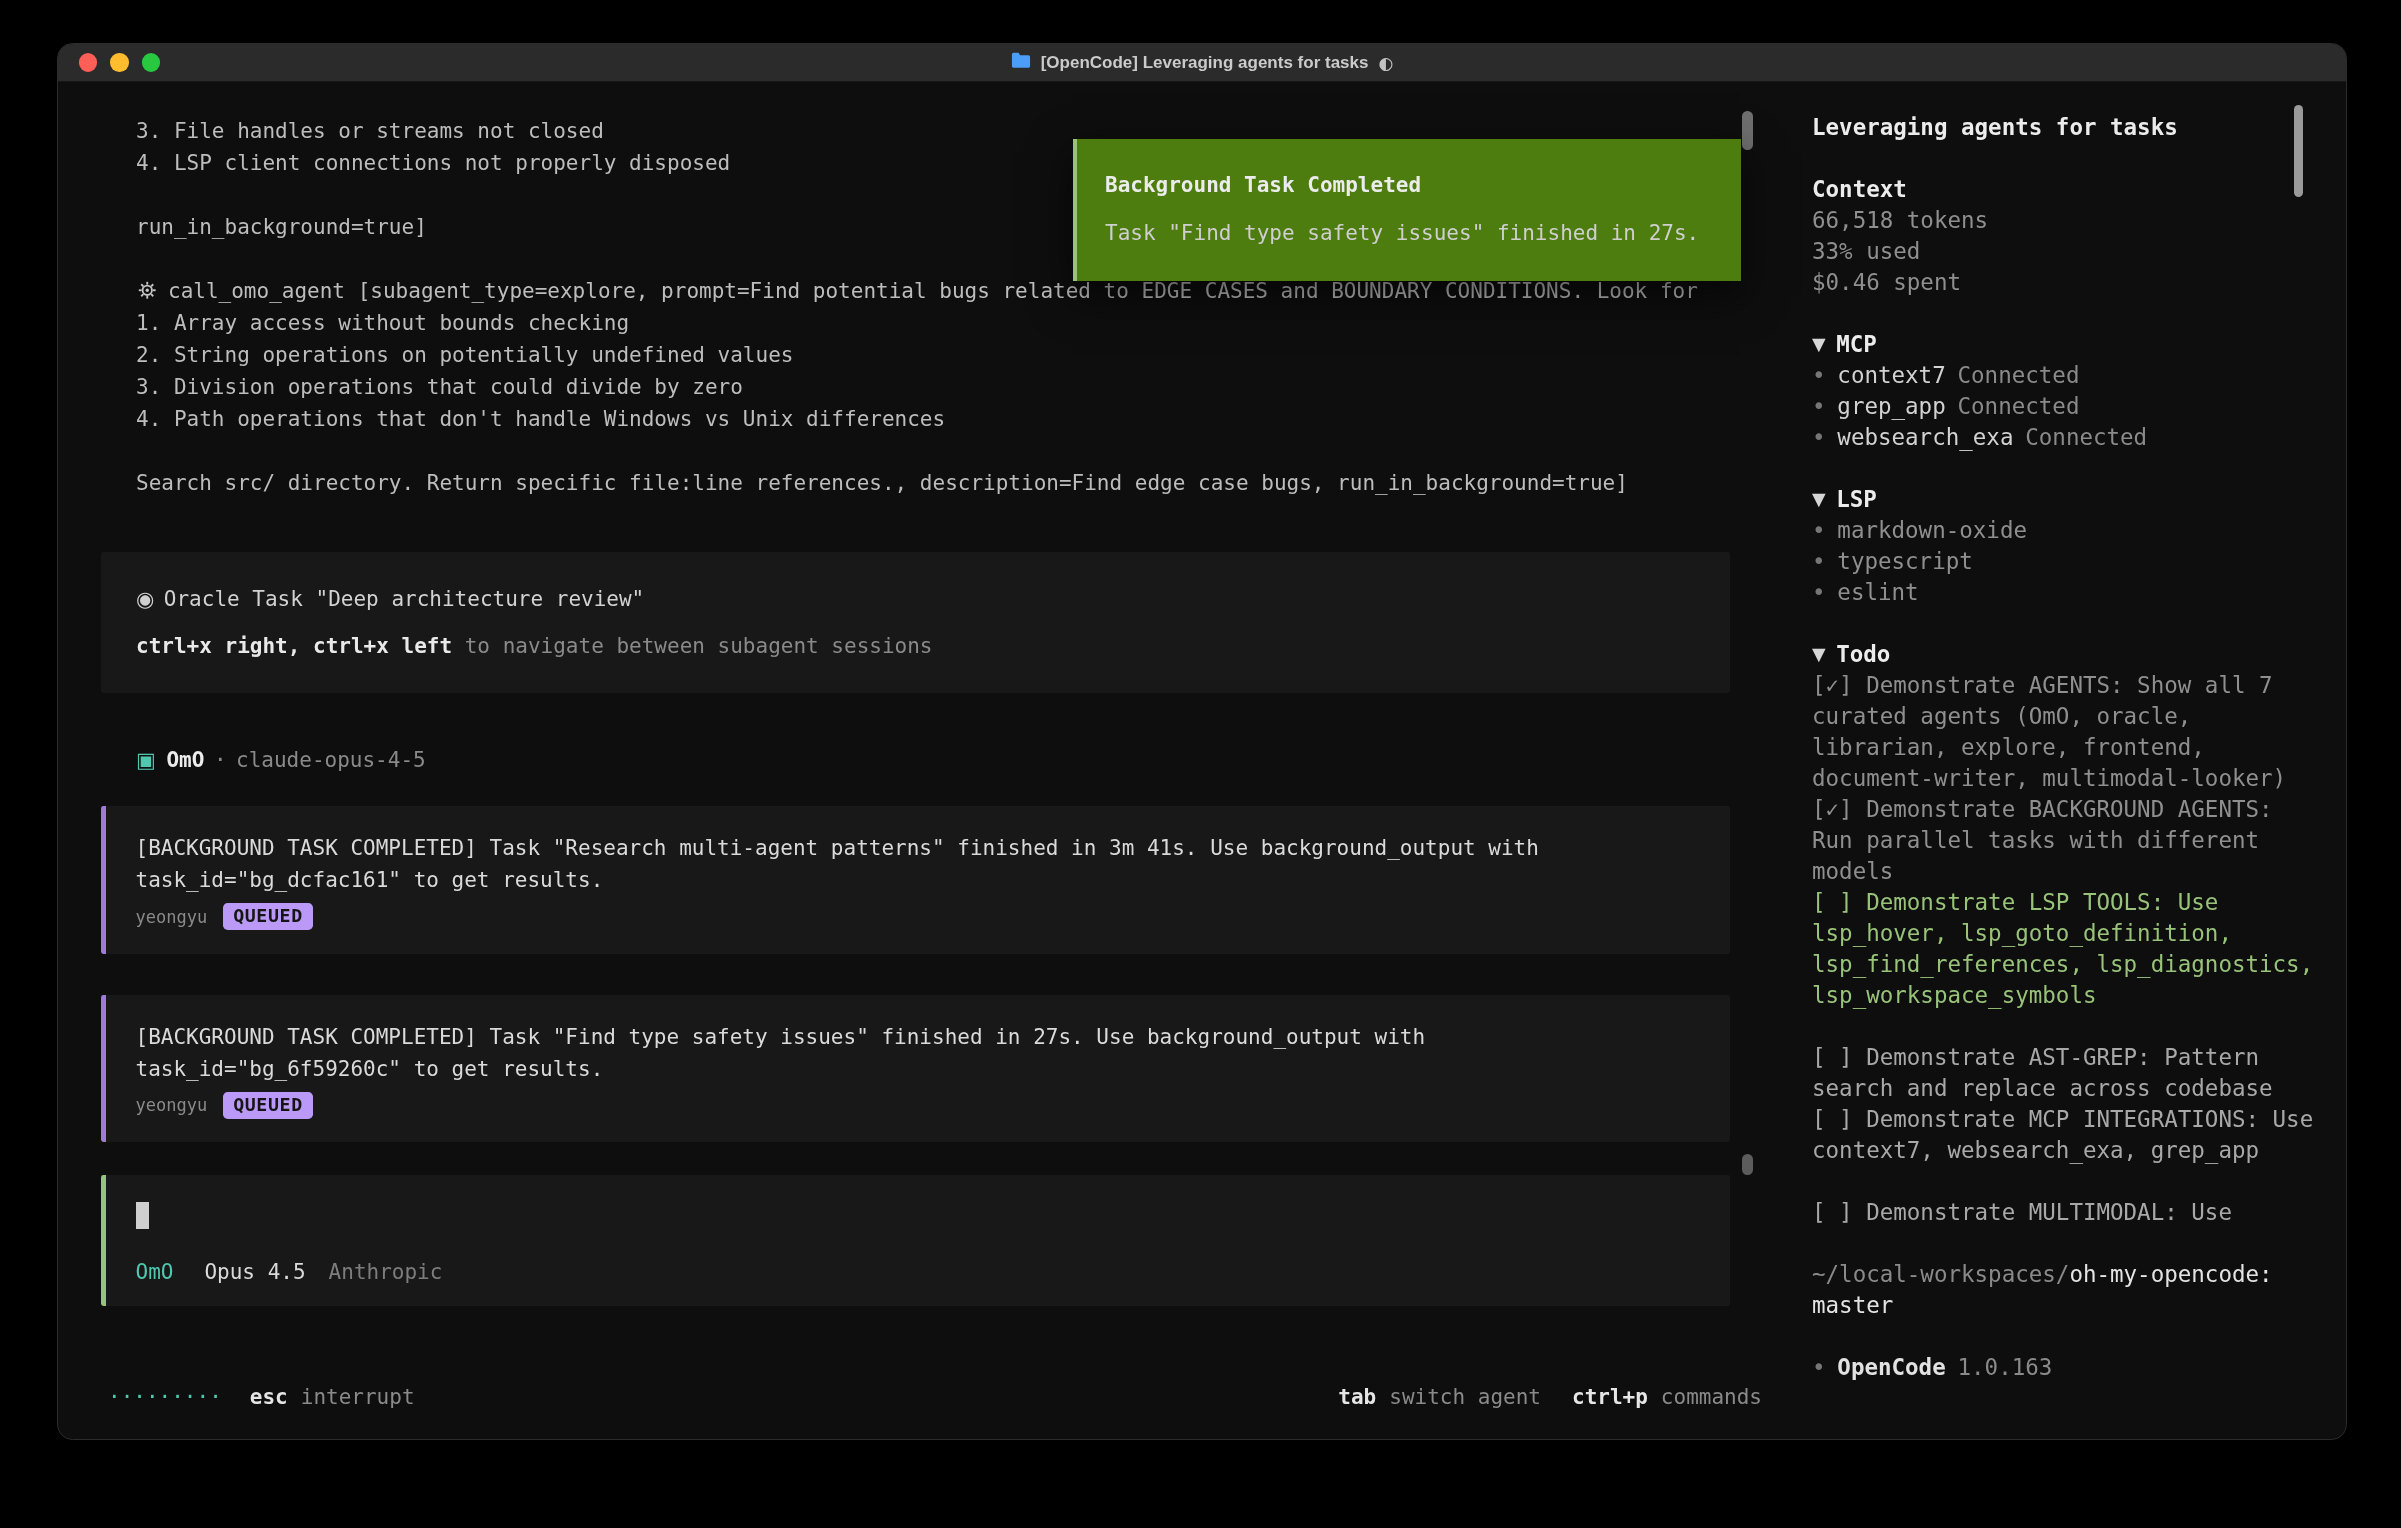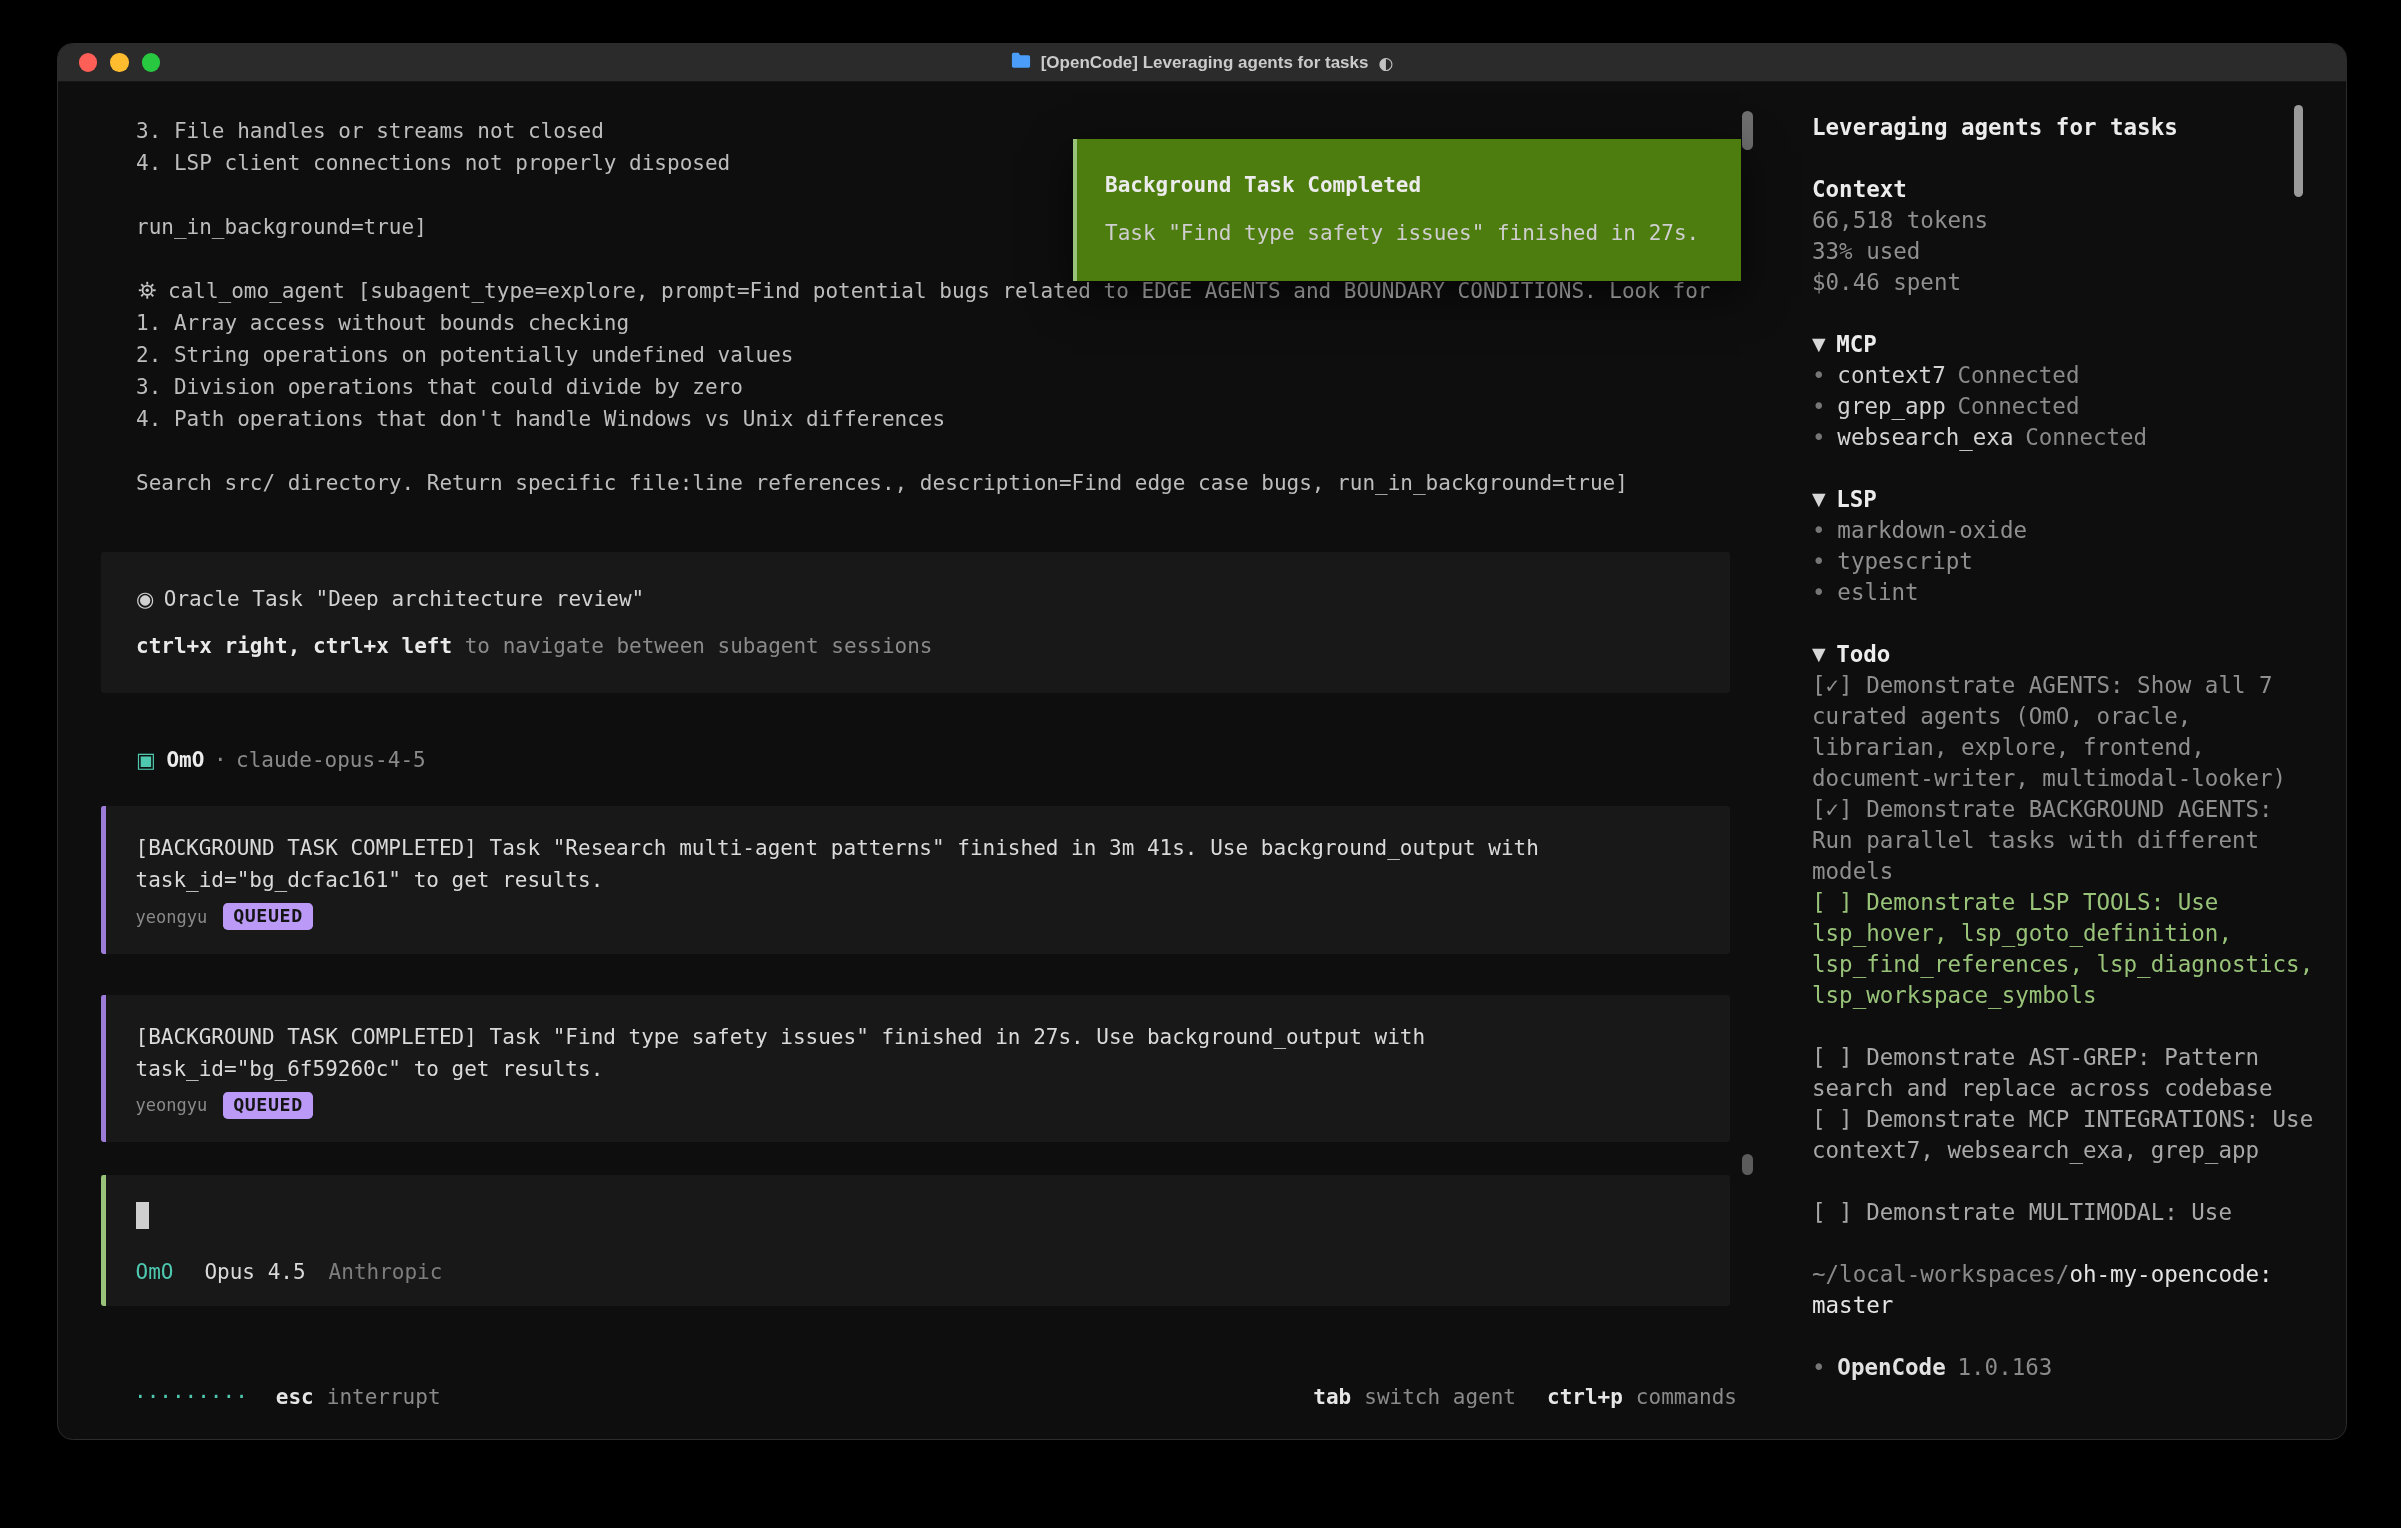--- a/index.html
+++ b/index.html
@@ -68,22 +68,22 @@
   
   .toast {
     position:absolute; left:1015px; top:57px; width:668px; z-index:6;
     background:#4d7c0f; border-left:4.7px solid #98c379;
     padding:29.5px 23.6px 32px 28px; box-shadow:0 14px 41px rgba(0,0,0,.6);
   }
   .toast .t-title { font-size:21px; font-weight:700; color:#ececec; height:32px; line-height:32px; white-space:pre; }
   .toast .t-body  { margin-top:16.5px; font-size:21px; color:#cfcfcf; height:32px; line-height:32px; white-space:pre; }
 
   
-  .statusbar { position:absolute; left:50px; right:50px; bottom:26px; display:flex; align-items:flex-start;
-               font-size:21px; height:32px; line-height:32px; white-space:pre;margin-left:26px; }
+  .statusbar { position:absolute; left:50px; right:25px; bottom:26px; display:flex; align-items:flex-start;
+               font-size:21px; height:32px; line-height:32px; white-space:pre; }
   .spinner { color:#4ec9b0; }
   .key { color:#e6e6e6; font-weight:700; }
   .klabel { color:#8a8a8a; }
   .sb-left .key { margin-left:28px; } .sb-left .klabel { margin-left:13px; }
   .sb-right { margin-left:auto; display:flex; }
   .sb-right .klabel { margin-left:13px; }
   .sb-right .grp + .grp { margin-left:31px; }
 
   
   .vthumb { position:absolute; width:10.6px; border-radius:5.3px; background:#6f6f6f; }
@@ -155,21 +155,21 @@
                 <circle cx="12" cy="12" r="5"></circle>
                 <circle cx="12" cy="12" r="1.8" fill="#c4c4c4" stroke="none"></circle>
                 <line x1="12" y1="3" x2="12" y2="6"></line>
                 <line x1="12" y1="18" x2="12" y2="21"></line>
                 <line x1="3" y1="12" x2="6" y2="12"></line>
                 <line x1="18" y1="12" x2="21" y2="12"></line>
                 <line x1="5.6" y1="5.6" x2="7.8" y2="7.8"></line>
                 <line x1="16.2" y1="16.2" x2="18.4" y2="18.4"></line>
                 <line x1="5.6" y1="18.4" x2="7.8" y2="16.2"></line>
                 <line x1="16.2" y1="7.8" x2="18.4" y2="5.6"></line>
-              </svg></span><span>call_omo_agent</span> <span>[subagent_type=explore, prompt=Find potential bugs related to EDGE AGENTS and BOUNDARY CONDITIONS. Look for</span></div>
+              </svg></span><span>call_omo_agent</span> <span>[subagent_type=explore, prompt=Find potential bugs related to EDGE CASES and BOUNDARY CONDITIONS. Look for</span></div>
 
         <div class="tline">1. Array access without bounds checking</div>
         <div class="tline">2. String operations on potentially undefined values</div>
         <div class="tline">3. Division operations that could divide by zero</div>
         <div class="tline">4. Path operations that don't handle Windows vs Unix differences</div>
         <div class="tline"></div>
         <div class="tline">Search src/ directory. Return specific file:line references., description=Find edge case bugs, run_in_background=true]</div>
       </div>
 
       <div class="panel oracle">

